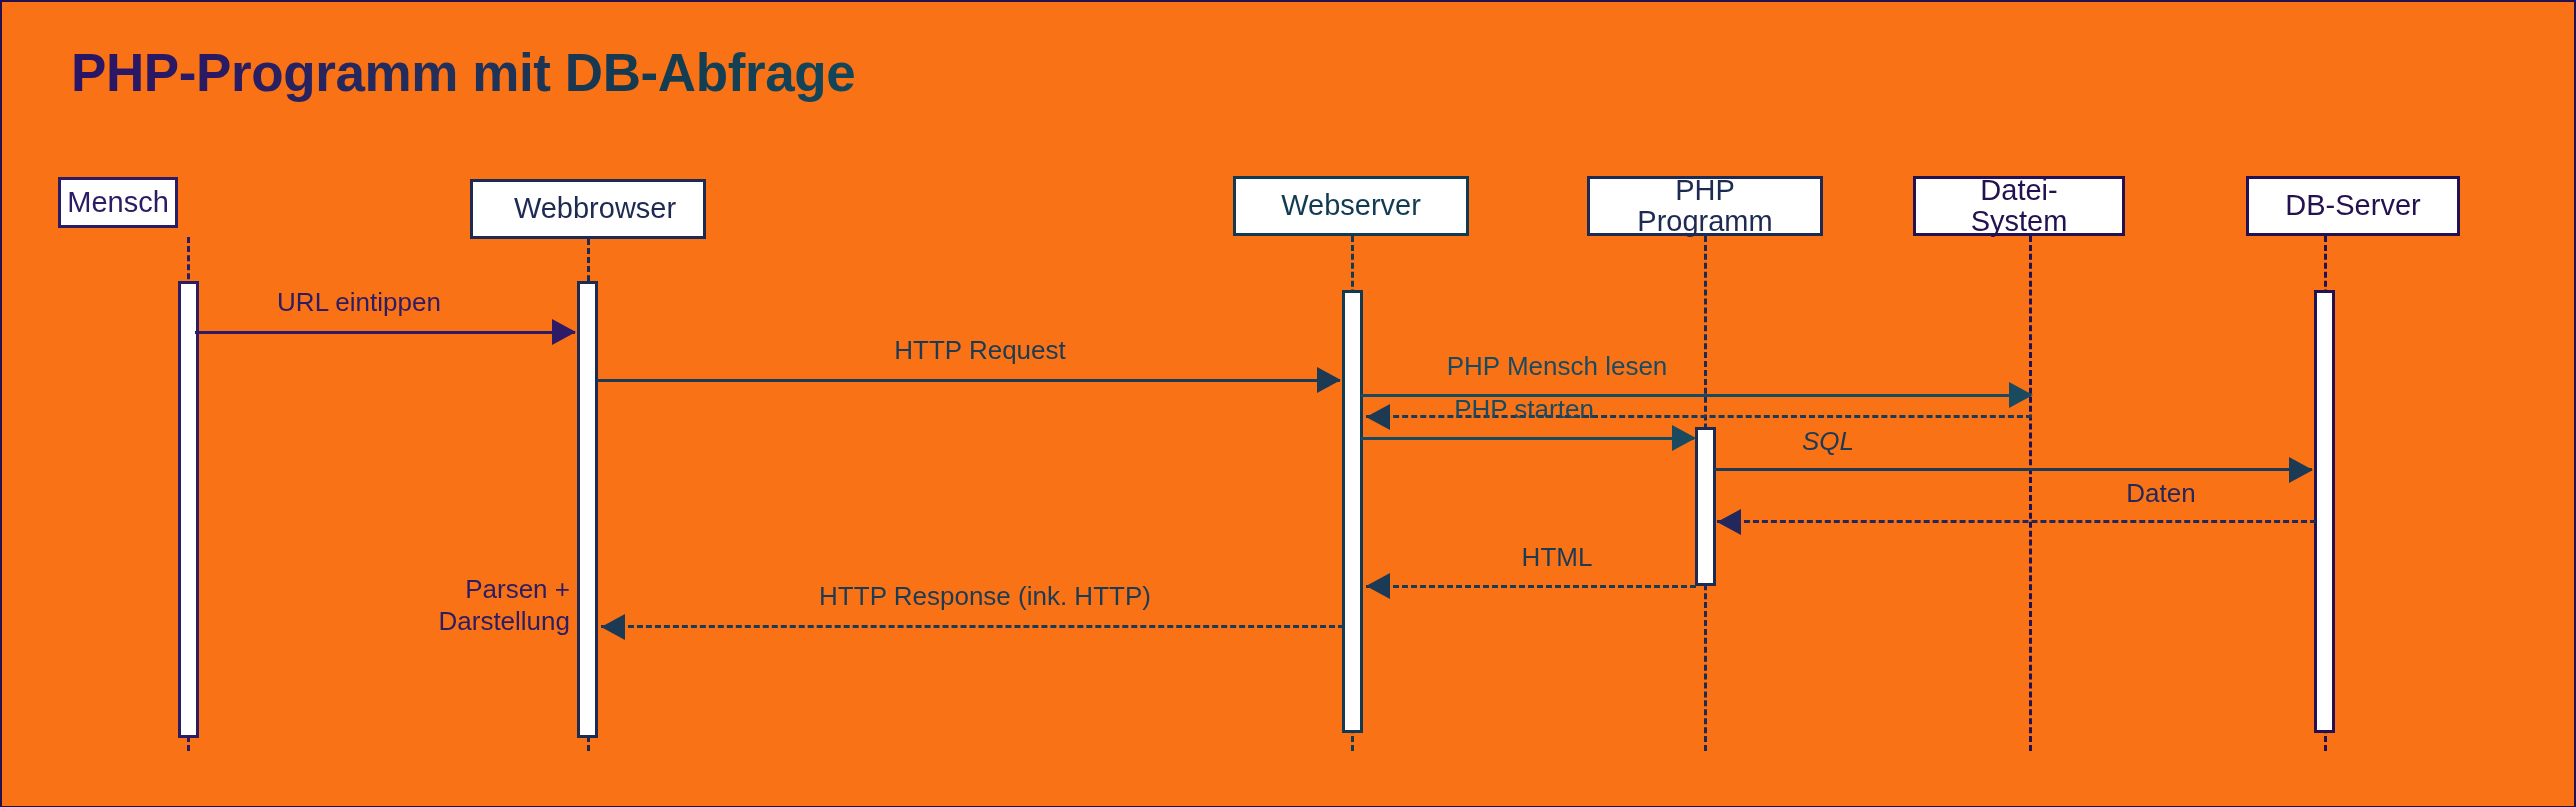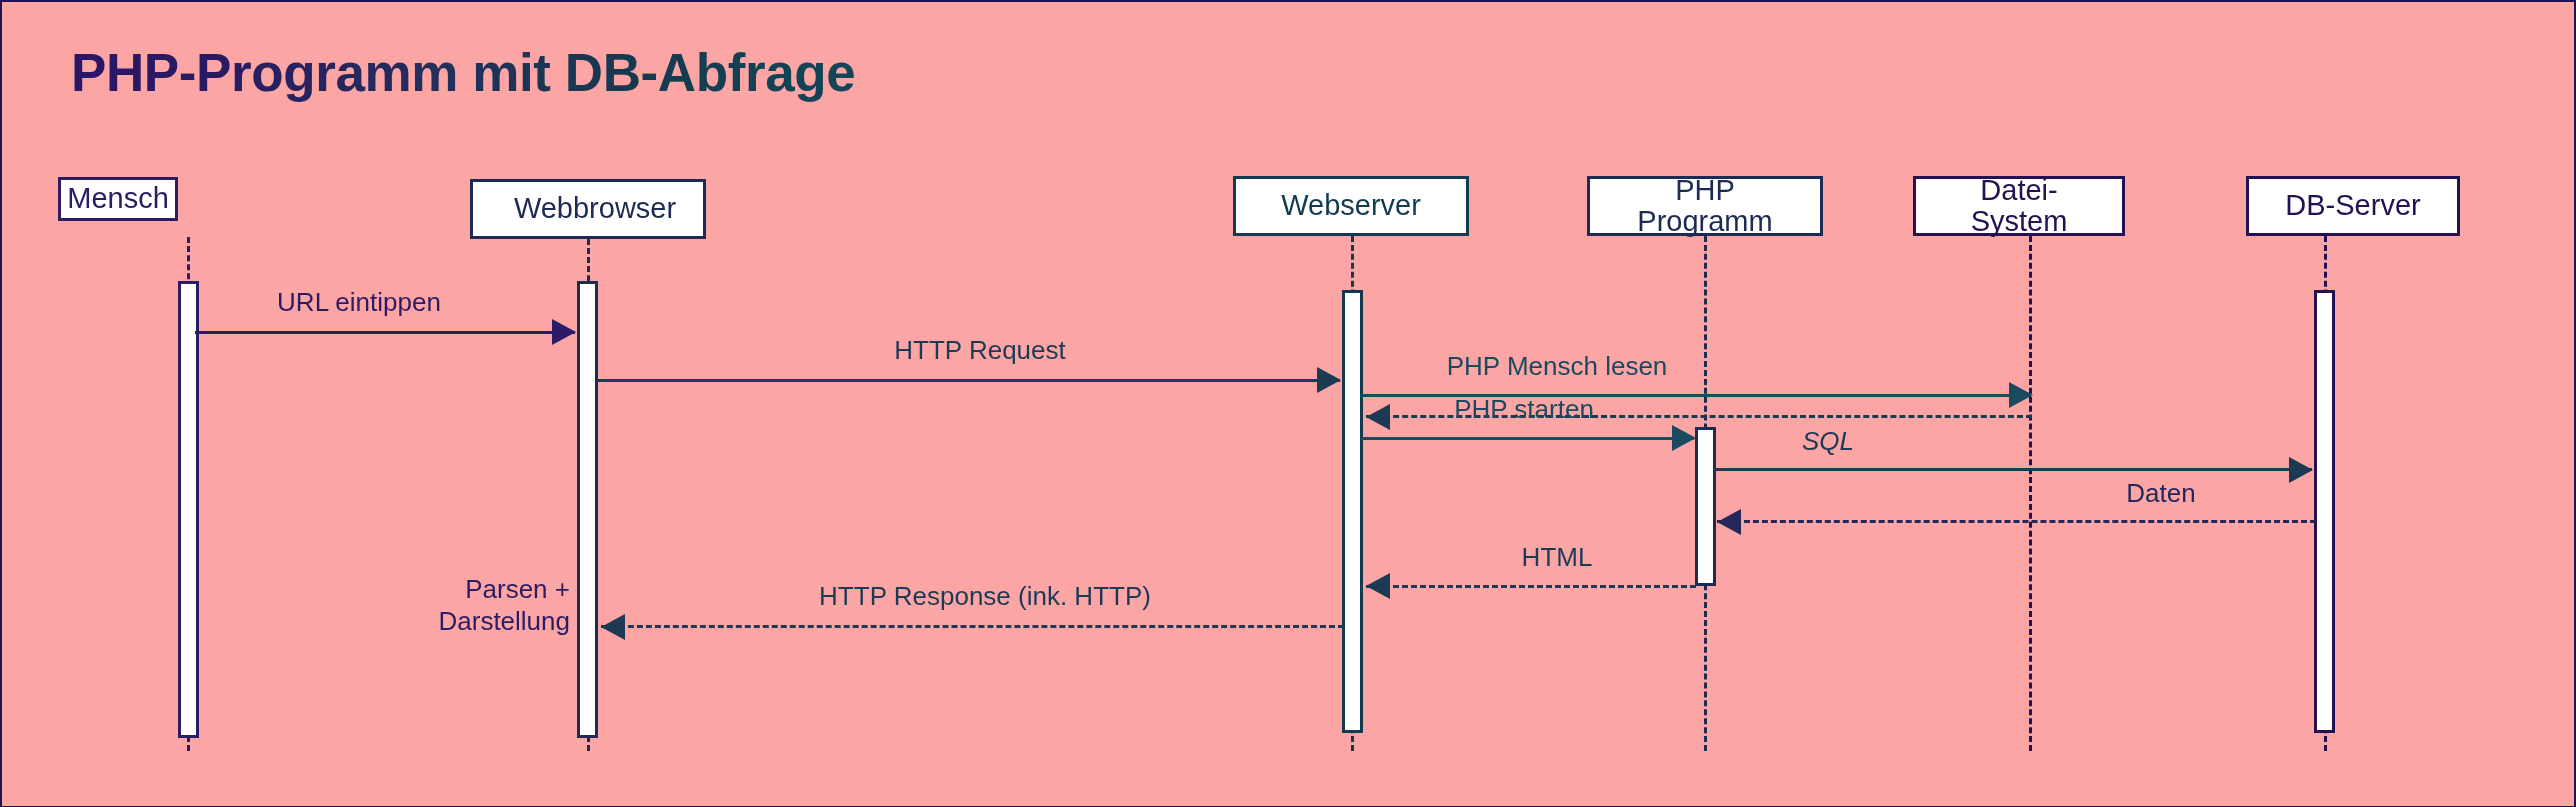--- a/index.html
+++ b/index.html
@@ -5,21 +5,21 @@
 <style>
   html, body {
     margin: 0;
     padding: 0;
     background: #ffffff;
   }
   #page {
     position: relative;
     width: 2576px;
     height: 808px;
-    background: #fca5a5;
+    background: #f97316;
     box-sizing: border-box;
     border: 2.1px solid #231151;
     overflow: hidden;
     font-family: "Liberation Sans", sans-serif;
   }
   #diagram-title {
     position: absolute;
     left: 69px;
     top: 40px;
     font-size: 53px;
@@ -112,21 +112,21 @@
       <div class="lifeline" style="left: 585px; top: 237px; height: 512px; border-left-color: rgb(29, 42, 82);"></div>
       <div class="lifeline" style="left: 1349px; top: 234px; height: 515px; border-left-color: rgb(18, 59, 82);"></div>
       <div class="lifeline" style="left: 1702px; top: 234px; height: 515px; border-left-color: rgb(29, 42, 82);"></div>
       <div class="lifeline" style="left: 2027px; top: 234px; height: 515px; border-left-color: rgb(35, 17, 81);"></div>
       <div class="lifeline" style="left: 2322px; top: 234px; height: 515px; border-left-color: rgb(35, 17, 81);"></div>
       <div class="activation" style="left: 176px; top: 279px; width: 21.4px; height: 457px; border: 3.6px solid rgb(43, 28, 99);"></div>
       <div class="activation" style="left: 575px; top: 279px; width: 21.4px; height: 457px; border: 3.6px solid rgb(29, 42, 82);"></div>
       <div class="activation" style="left: 1340px; top: 288px; width: 21.4px; height: 443px; border: 3.6px solid rgb(18, 59, 82);"></div>
       <div class="activation" style="left: 1693px; top: 425px; width: 21.4px; height: 159px; border: 3.6px solid rgb(29, 42, 82);"></div>
       <div class="activation" style="left: 2312px; top: 288px; width: 21.4px; height: 443px; border: 3.6px solid rgb(35, 17, 81);"></div>
-      <div class="participant" style="left: 56px; top: 175px; width: 120px; height: 44px; border: 3.6px solid rgb(43, 28, 99);">
+      <div class="participant" style="left: 56px; top: 175px; width: 120px; height: 51px; border: 3.6px solid rgb(43, 28, 99);">
         <div class="plabel" style="color: rgb(43, 28, 99);">Mensch</div>
       </div>
       <div class="participant" style="left: 468px; top: 177px; width: 236px; height: 60px; border: 3.6px solid rgb(29, 42, 82); padding-left: 14px;">
         <div class="plabel" style="color: rgb(29, 42, 82);">Webbrowser</div>
       </div>
       <div class="participant" style="left: 1231px; top: 174px; width: 236px; height: 60px; border: 3.6px solid rgb(18, 59, 82);">
         <div class="plabel" style="color: rgb(18, 59, 82);">Webserver</div>
       </div>
       <div class="participant" style="left: 1585px; top: 174px; width: 236px; height: 60px; border: 3.6px solid rgb(29, 42, 82);">
         <div class="plabel" style="color: rgb(29, 42, 82);">PHP

